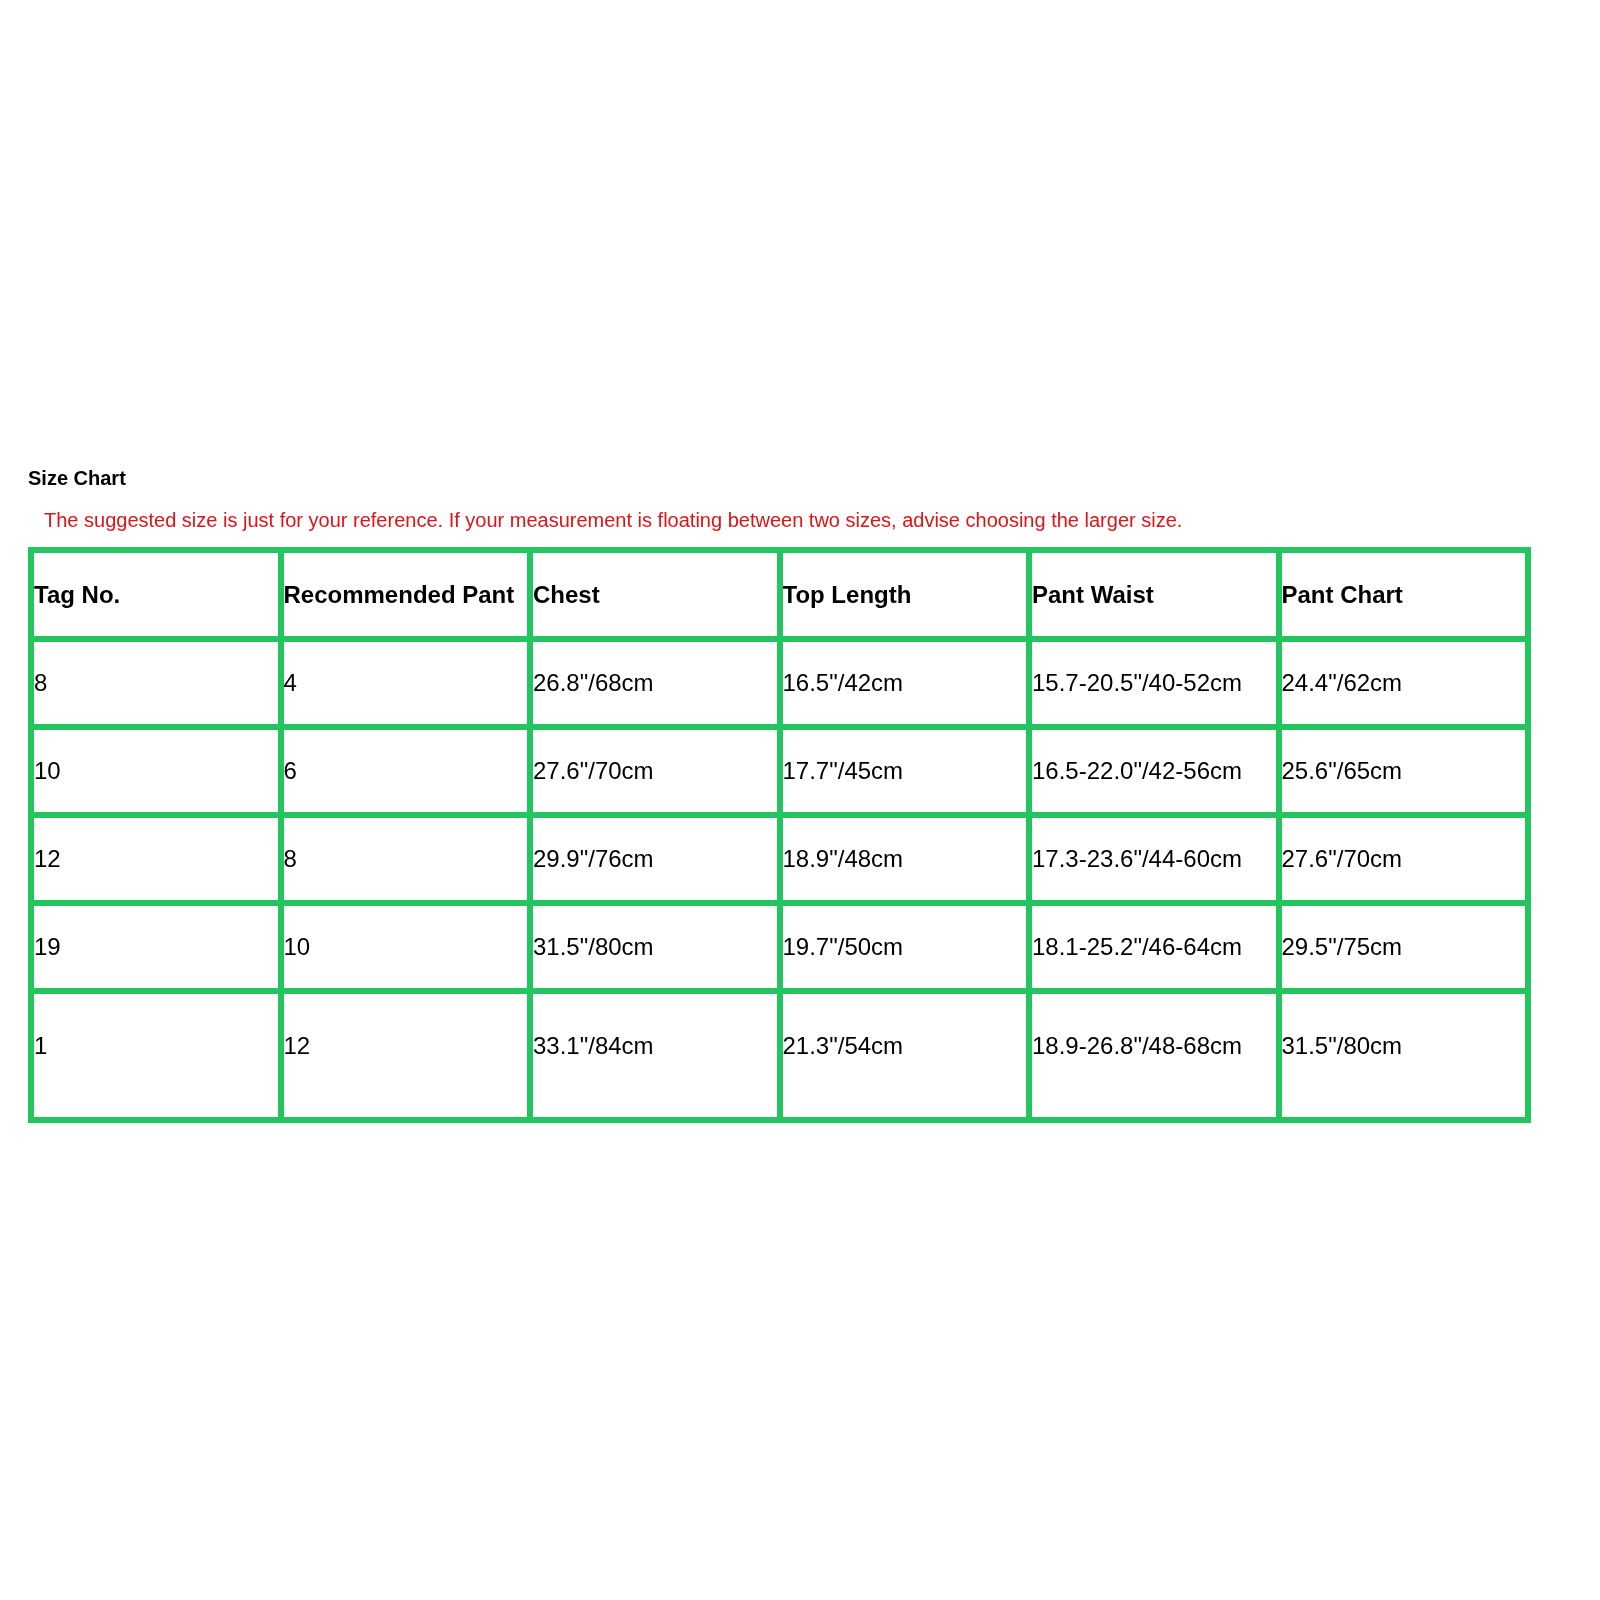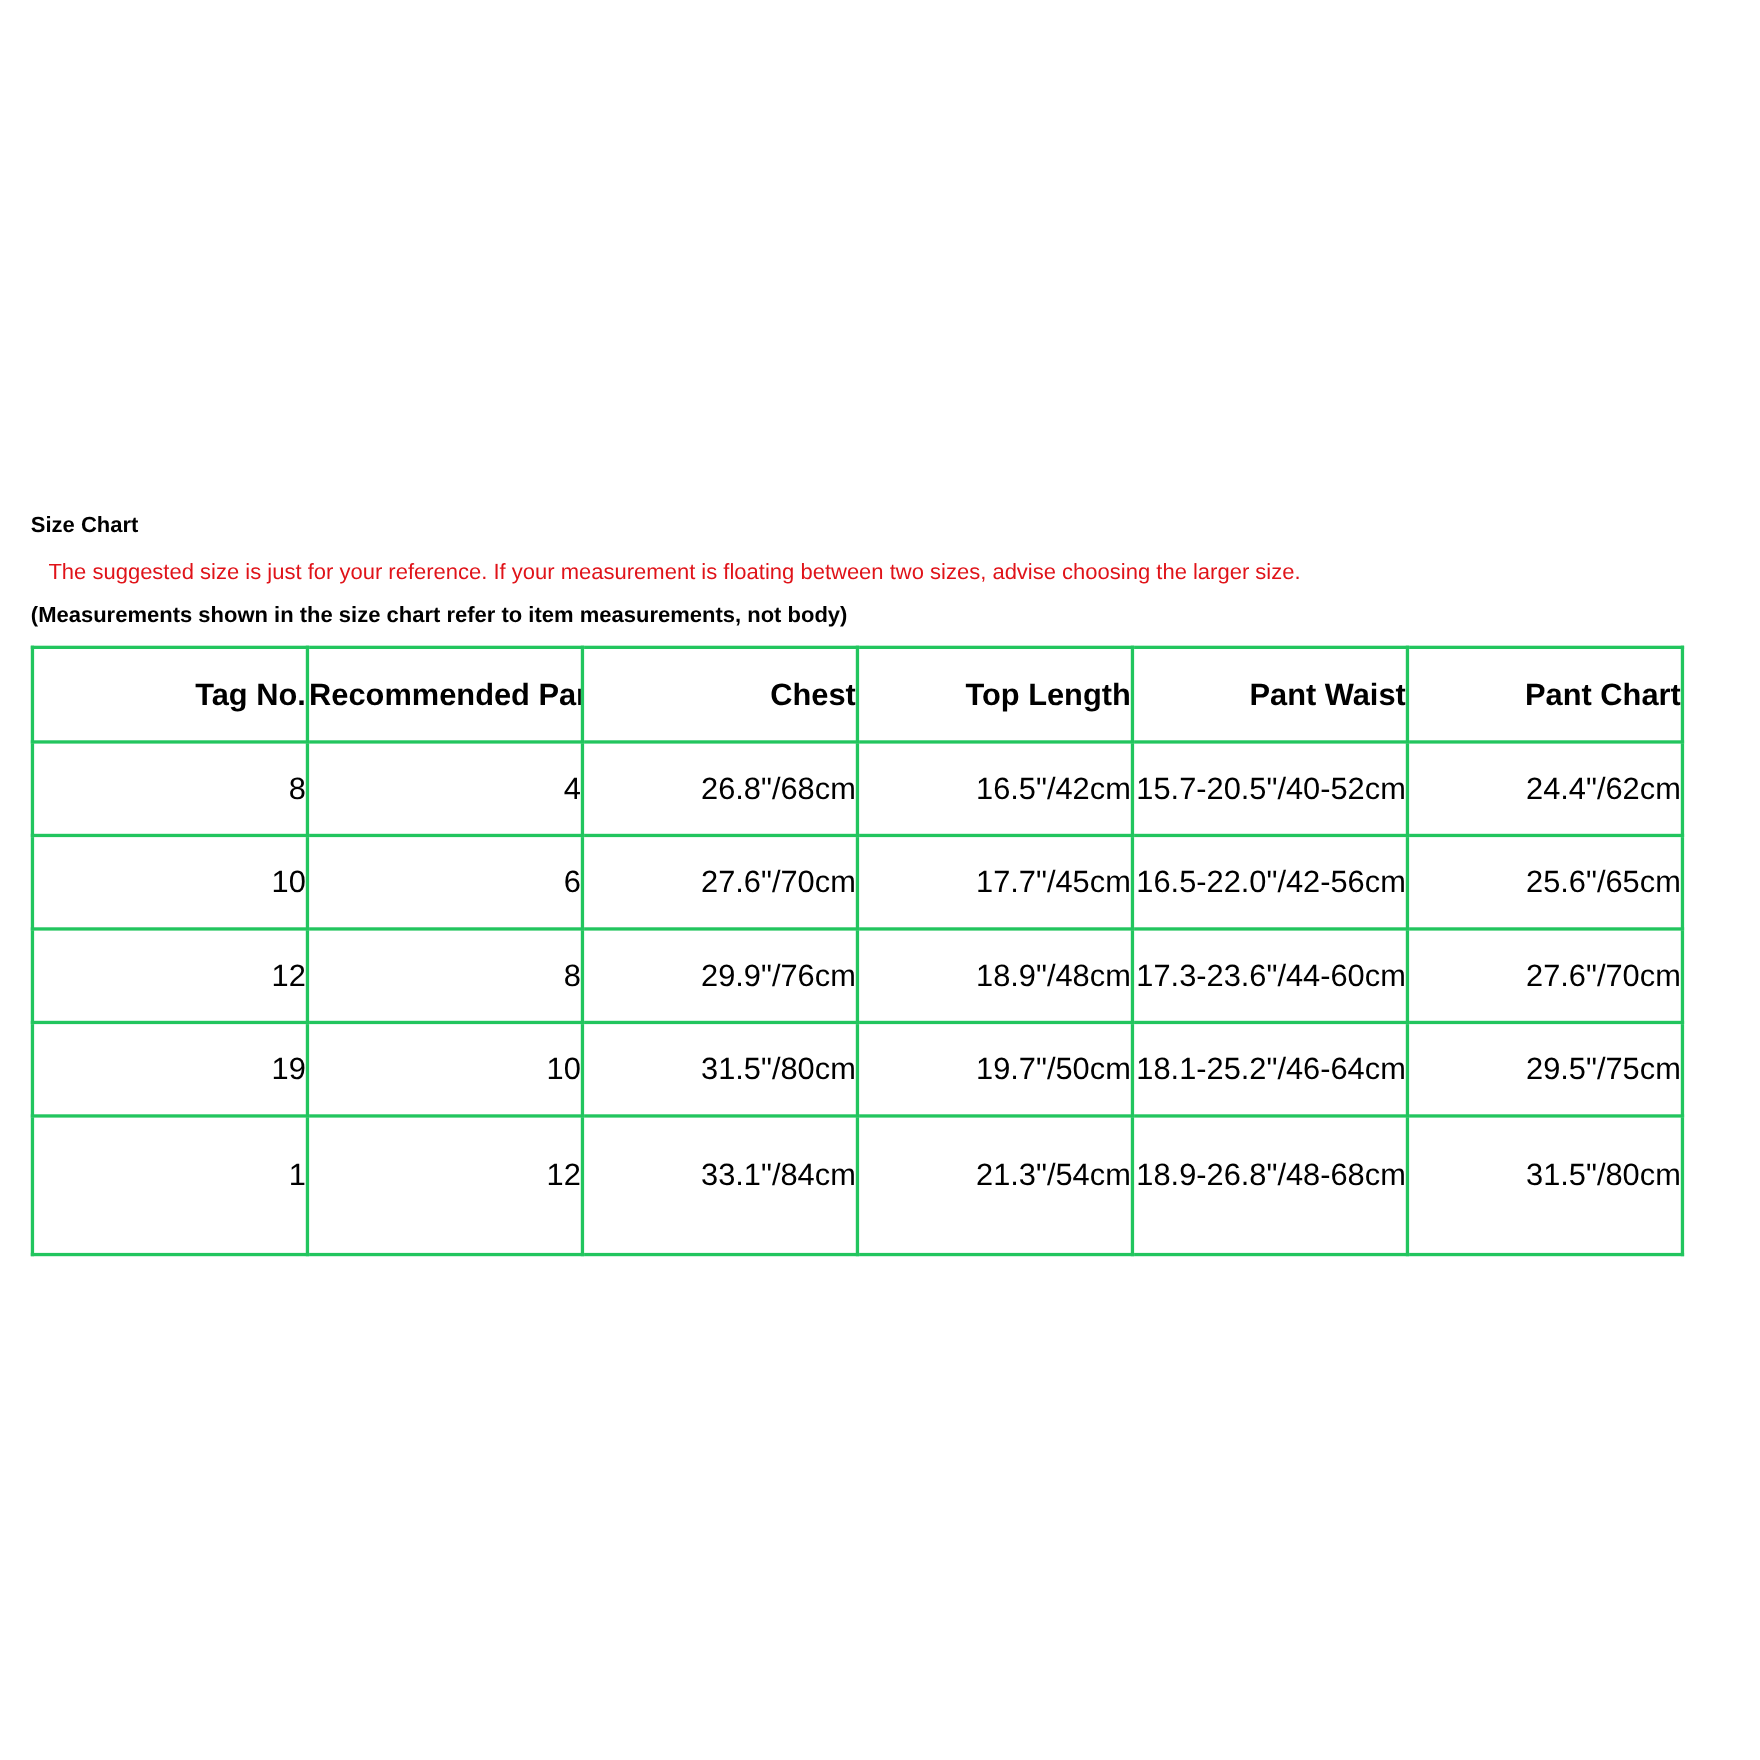--- a/index.html
+++ b/index.html
@@ -41,24 +41,24 @@
     color: #000000;
   }
   table.size-chart {
     border-collapse: collapse;
     table-layout: fixed;
     width: 1503px;
     background: #ffffff;
   }
   table.size-chart th,
   table.size-chart td {
-    border: 3px solid #22c55e;
-    text-align: right;
+    border: 6px solid #22c55e;
+    text-align: left;
     vertical-align: middle;
-    font-size: 28px;
+    font-size: 24px;
     padding: 0;
     overflow: hidden;
     white-space: nowrap;
   }
   table.size-chart th {
     height: 83px;
     font-weight: bold;
   }
   table.size-chart td {
     height: 82px;
@@ -70,21 +70,20 @@
   }
 </style>
 </head>
 <body>
 
 <div class="content">
   <p class="page-title">Size Chart</p>
 
   <p class="warning-text" style="color: rgb(224, 19, 25);">The suggested size is just for your reference. If your measurement is floating between two sizes, advise choosing the larger size.</p>
 
-  <p class="note-text">(Measurements shown in the size chart refer to item measurements, not body)</p>
 
   <table class="size-chart">
     <thead>
       <tr id="header-row">
           <th>Tag No.</th>
           <th>Recommended Pant</th>
           <th>Chest</th>
           <th>Top Length</th>
           <th>Pant Waist</th>
           <th>Pant Chart</th>

